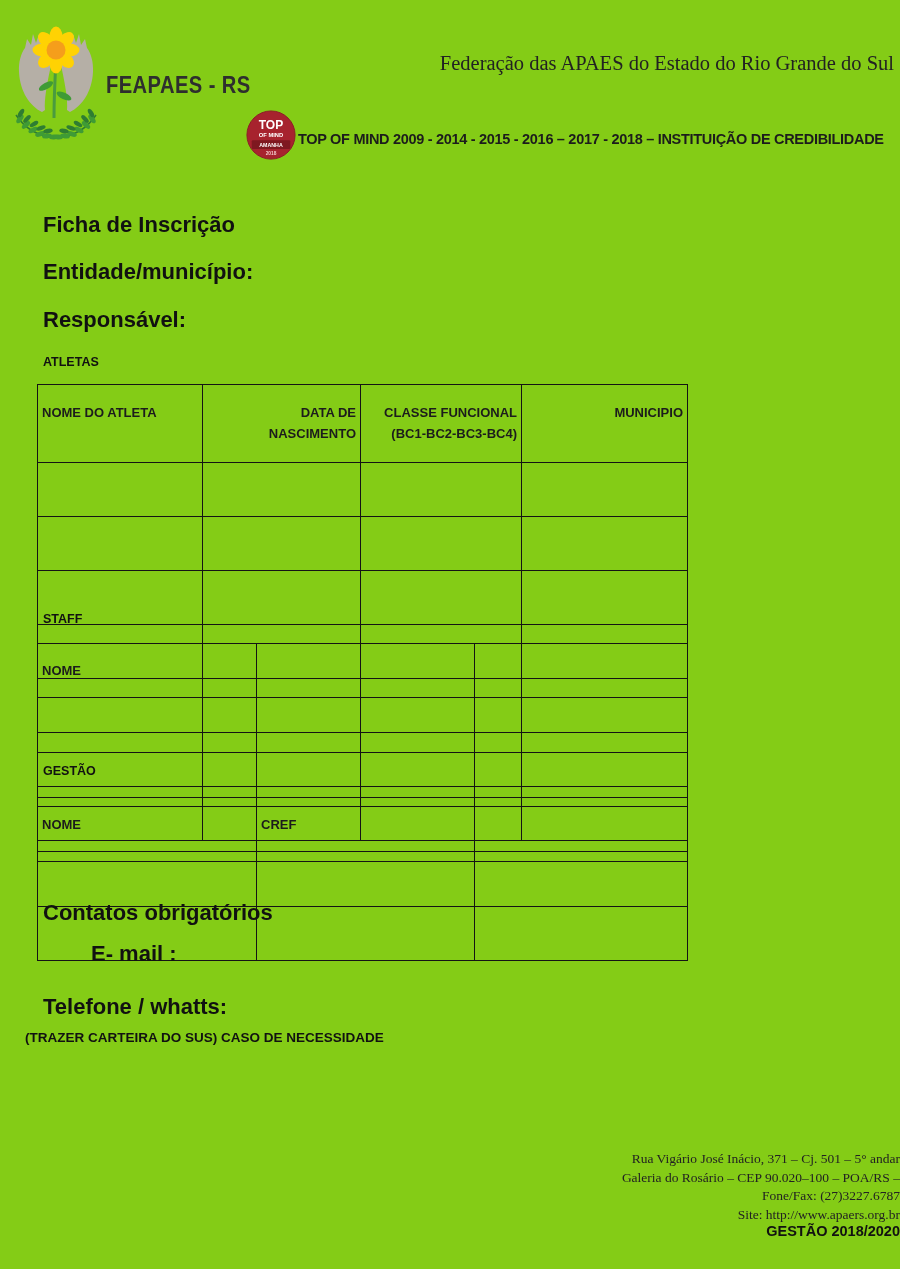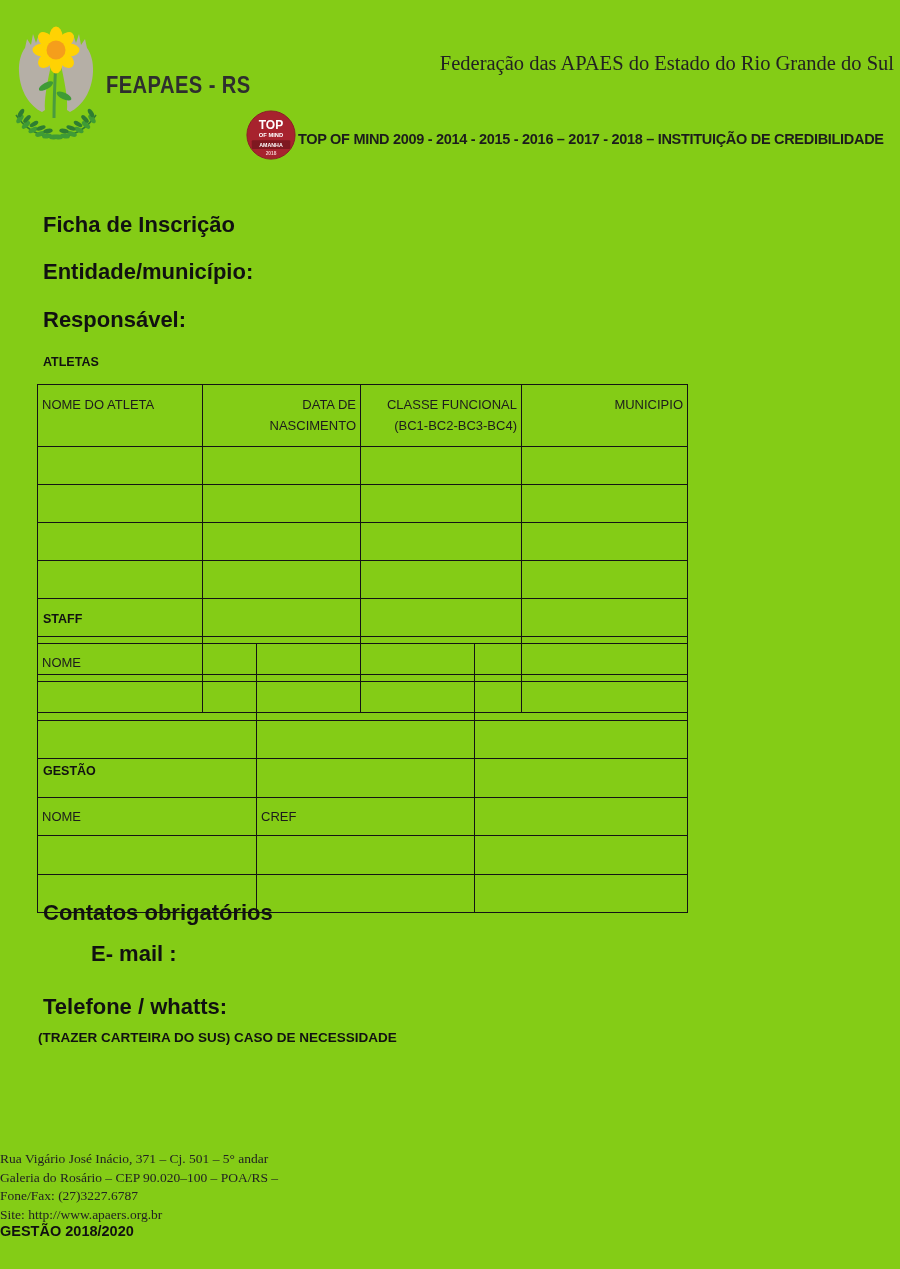--- a/index.html
+++ b/index.html
@@ -24,40 +24,40 @@
   .h-small{font-size:12.5px;font-weight:bold;white-space:nowrap;color:#111;}
   .t-ficha{left:43px;top:211px;}
   .t-entidade{left:43px;top:258px;}
   .t-resp{left:43px;top:306px;}
   .lbl-atletas{left:43px;top:355px;}
   .lbl-staff{left:43px;top:612px;}
   .lbl-tecnico{left:43px;top:764px;}
   .t-contatos{left:43px;top:899px;}
   .t-email{left:43px;top:940px;margin-left:48px;}
   .t-fone{left:43px;top:993px;}
-  .note{left:38px;top:1030px;font-size:13.5px;font-weight:bold;white-space:nowrap;color:#111;}
+  .note{left:25px;top:1030px;font-size:13.5px;font-weight:bold;white-space:nowrap;color:#111;}
 
   
   table.tbl{position:absolute;border-collapse:collapse;table-layout:fixed;width:650px;left:37px;}
-  .tbl th,.tbl td{border:1.5px solid #141414;padding:9px 4px;font-size:13px;font-weight:normal;
+  .tbl th,.tbl td{border:1.5px solid #141414;padding:17px 4px;font-size:13px;font-weight:bold;
     text-align:left;vertical-align:top;overflow:hidden;}
   .tbl th.ctr{text-align:right;}
   .tbl th .ln{display:block;line-height:21px;}
   .atletas{top:384px;}
   .atletas thead th{height:43px;}
   .atletas tbody td{height:19px;}
   .staff{top:643px;}
   .staff th{height:19px;vertical-align:middle;}
   .staff tbody td{height:19.5px;}
   .tecnico{top:797px;}
   .tecnico th{height:19px;vertical-align:middle;}
   .tecnico tbody td{height:19.5px;}
 
   
-  .footer{left:0;top:1150px;width:900px;text-align:left;
+  .footer{left:0;top:1150px;width:900px;text-align:right;
     font-family:"Liberation Serif",serif;font-size:13.5px;line-height:18.5px;color:#222;}
   .footer .gestao{font-family:"Liberation Sans",sans-serif;font-size:14.5px;font-weight:bold;
     line-height:15px;color:#111;}
 </style>
 </head>
 <body>
 
 <div class="page">
 
   <svg class="abs logo" viewBox="0 0 96 132" xmlns="http://www.w3.org/2000/svg">

